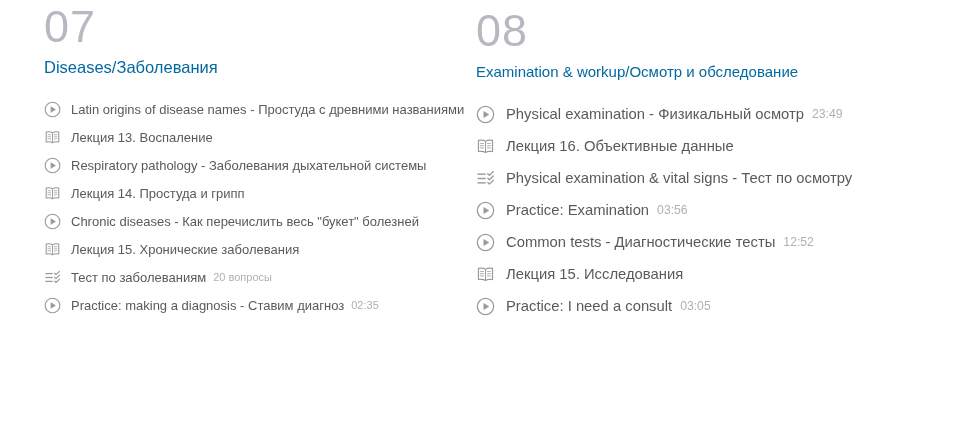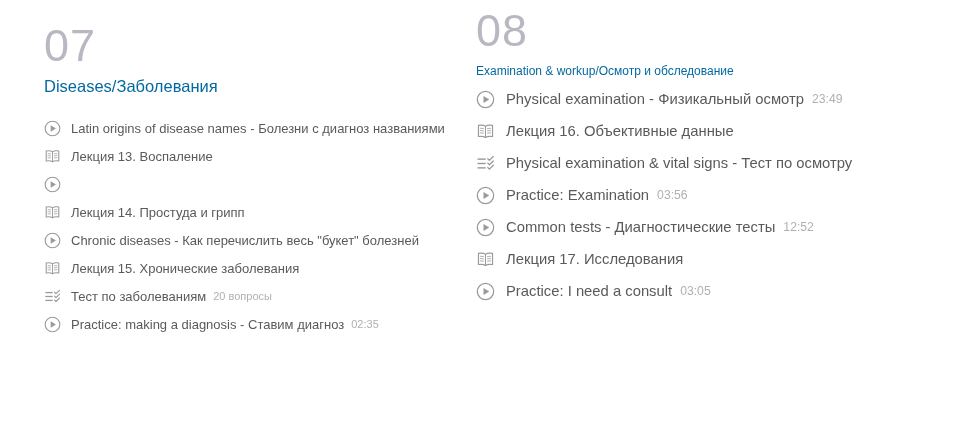--- a/index.html
+++ b/index.html
@@ -19,21 +19,21 @@
     width: 964px;
     height: 423px;
     display: flex;
     box-sizing: border-box;
   }
   .section {
     box-sizing: border-box;
   }
   .section-left {
     width: 470px;
-    padding: 21px 0 0 44px;
+    padding: 2px 0 0 44px;
   }
   .section-right {
     width: 494px;
     padding: 6px 0 0 6px;
   }
   .section-number {
     font-size: 45px;
     line-height: 50px;
     font-weight: 300;
     color: #b8b8c2;
@@ -46,23 +46,23 @@
     font-weight: 400;
     margin: 0;
     padding: 0;
   }
   .section-left .section-title {
     font-size: 16.5px;
     line-height: 22px;
     margin-bottom: 17px;
   }
   .section-right .section-title {
-    font-size: 12px;
+    font-size: 15px;
     line-height: 23px;
-    margin-bottom: 0;
+    margin-bottom: 15px;
   }
   .lesson-list {
     list-style: none;
     margin: 0;
     padding: 0;
   }
   .lesson-item {
     display: flex;
     align-items: center;
     cursor: pointer;
@@ -131,21 +131,21 @@
     <div class="section-number">07</div>
     <h2 class="section-title">Diseases/Заболевания</h2>
     <ul class="lesson-list" id="list-0">
         <li class="lesson-item">
           <span class="lesson-icon">
             <svg viewBox="0 0 20 20">
               <circle cx="10" cy="10" r="8.6" fill="none" stroke="#9a9a9a" stroke-width="1.3"></circle>
               <path d="M7.9 6.2 L14 10 L7.9 13.8 Z" fill="#9a9a9a"></path>
             </svg>
           </span>
-          <span class="lesson-label">Latin origins of disease names - Болезни с диагноз названиями</span>
+          <span class="lesson-label">Latin origins of disease names - Простуда с древними названиями</span>
         </li>
         <li class="lesson-item">
           <span class="lesson-icon">
             <svg viewBox="0 0 20 20">
               <path d="M10 4.6 C8.3 3.3 5.6 3.1 2.6 3.6 L2.6 15.3 C5.6 14.8 8.3 15.0 10 16.3 C11.7 15.0 14.4 14.8 17.4 15.3 L17.4 3.6 C14.4 3.1 11.7 3.3 10 4.6 Z" fill="none" stroke="#9a9a9a" stroke-width="1.25" stroke-linejoin="round"></path>
               <line x1="10" y1="4.6" x2="10" y2="16.3" stroke="#9a9a9a" stroke-width="1.1"></line>
               <line x1="4.3" y1="6.6" x2="8.3" y2="6.9" stroke="#9a9a9a" stroke-width="0.85"></line>
               <line x1="4.3" y1="9.0" x2="8.3" y2="9.3" stroke="#9a9a9a" stroke-width="0.85"></line>
               <line x1="4.3" y1="11.4" x2="8.3" y2="11.7" stroke="#9a9a9a" stroke-width="0.85"></line>
               <line x1="11.7" y1="6.9" x2="15.7" y2="6.6" stroke="#9a9a9a" stroke-width="0.85"></line>
@@ -155,20 +155,21 @@
           </span>
           <span class="lesson-label">Лекция 13. Воспаление</span>
         </li>
         <li class="lesson-item">
           <span class="lesson-icon">
             <svg viewBox="0 0 20 20">
               <circle cx="10" cy="10" r="8.6" fill="none" stroke="#9a9a9a" stroke-width="1.3"></circle>
               <path d="M7.9 6.2 L14 10 L7.9 13.8 Z" fill="#9a9a9a"></path>
             </svg>
           </span>
+          <span class="lesson-label">Respiratory pathology - Заболевания дыхательной системы</span>
         </li>
         <li class="lesson-item">
           <span class="lesson-icon">
             <svg viewBox="0 0 20 20">
               <path d="M10 4.6 C8.3 3.3 5.6 3.1 2.6 3.6 L2.6 15.3 C5.6 14.8 8.3 15.0 10 16.3 C11.7 15.0 14.4 14.8 17.4 15.3 L17.4 3.6 C14.4 3.1 11.7 3.3 10 4.6 Z" fill="none" stroke="#9a9a9a" stroke-width="1.25" stroke-linejoin="round"></path>
               <line x1="10" y1="4.6" x2="10" y2="16.3" stroke="#9a9a9a" stroke-width="1.1"></line>
               <line x1="4.3" y1="6.6" x2="8.3" y2="6.9" stroke="#9a9a9a" stroke-width="0.85"></line>
               <line x1="4.3" y1="9.0" x2="8.3" y2="9.3" stroke="#9a9a9a" stroke-width="0.85"></line>
               <line x1="4.3" y1="11.4" x2="8.3" y2="11.7" stroke="#9a9a9a" stroke-width="0.85"></line>
               <line x1="11.7" y1="6.9" x2="15.7" y2="6.6" stroke="#9a9a9a" stroke-width="0.85"></line>
@@ -296,21 +297,21 @@
               <path d="M10 4.6 C8.3 3.3 5.6 3.1 2.6 3.6 L2.6 15.3 C5.6 14.8 8.3 15.0 10 16.3 C11.7 15.0 14.4 14.8 17.4 15.3 L17.4 3.6 C14.4 3.1 11.7 3.3 10 4.6 Z" fill="none" stroke="#9a9a9a" stroke-width="1.25" stroke-linejoin="round"></path>
               <line x1="10" y1="4.6" x2="10" y2="16.3" stroke="#9a9a9a" stroke-width="1.1"></line>
               <line x1="4.3" y1="6.6" x2="8.3" y2="6.9" stroke="#9a9a9a" stroke-width="0.85"></line>
               <line x1="4.3" y1="9.0" x2="8.3" y2="9.3" stroke="#9a9a9a" stroke-width="0.85"></line>
               <line x1="4.3" y1="11.4" x2="8.3" y2="11.7" stroke="#9a9a9a" stroke-width="0.85"></line>
               <line x1="11.7" y1="6.9" x2="15.7" y2="6.6" stroke="#9a9a9a" stroke-width="0.85"></line>
               <line x1="11.7" y1="9.3" x2="15.7" y2="9.0" stroke="#9a9a9a" stroke-width="0.85"></line>
               <line x1="11.7" y1="11.7" x2="15.7" y2="11.4" stroke="#9a9a9a" stroke-width="0.85"></line>
             </svg>
           </span>
-          <span class="lesson-label">Лекция 17. Исследования</span>
+          <span class="lesson-label">Лекция 15. Исследования</span>
         </li>
         <li class="lesson-item">
           <span class="lesson-icon">
             <svg viewBox="0 0 20 20">
               <circle cx="10" cy="10" r="8.6" fill="none" stroke="#9a9a9a" stroke-width="1.3"></circle>
               <path d="M7.9 6.2 L14 10 L7.9 13.8 Z" fill="#9a9a9a"></path>
             </svg>
           </span>
           <span class="lesson-label">Practice: I need a consult</span>
           <span class="lesson-meta">03:05</span>

